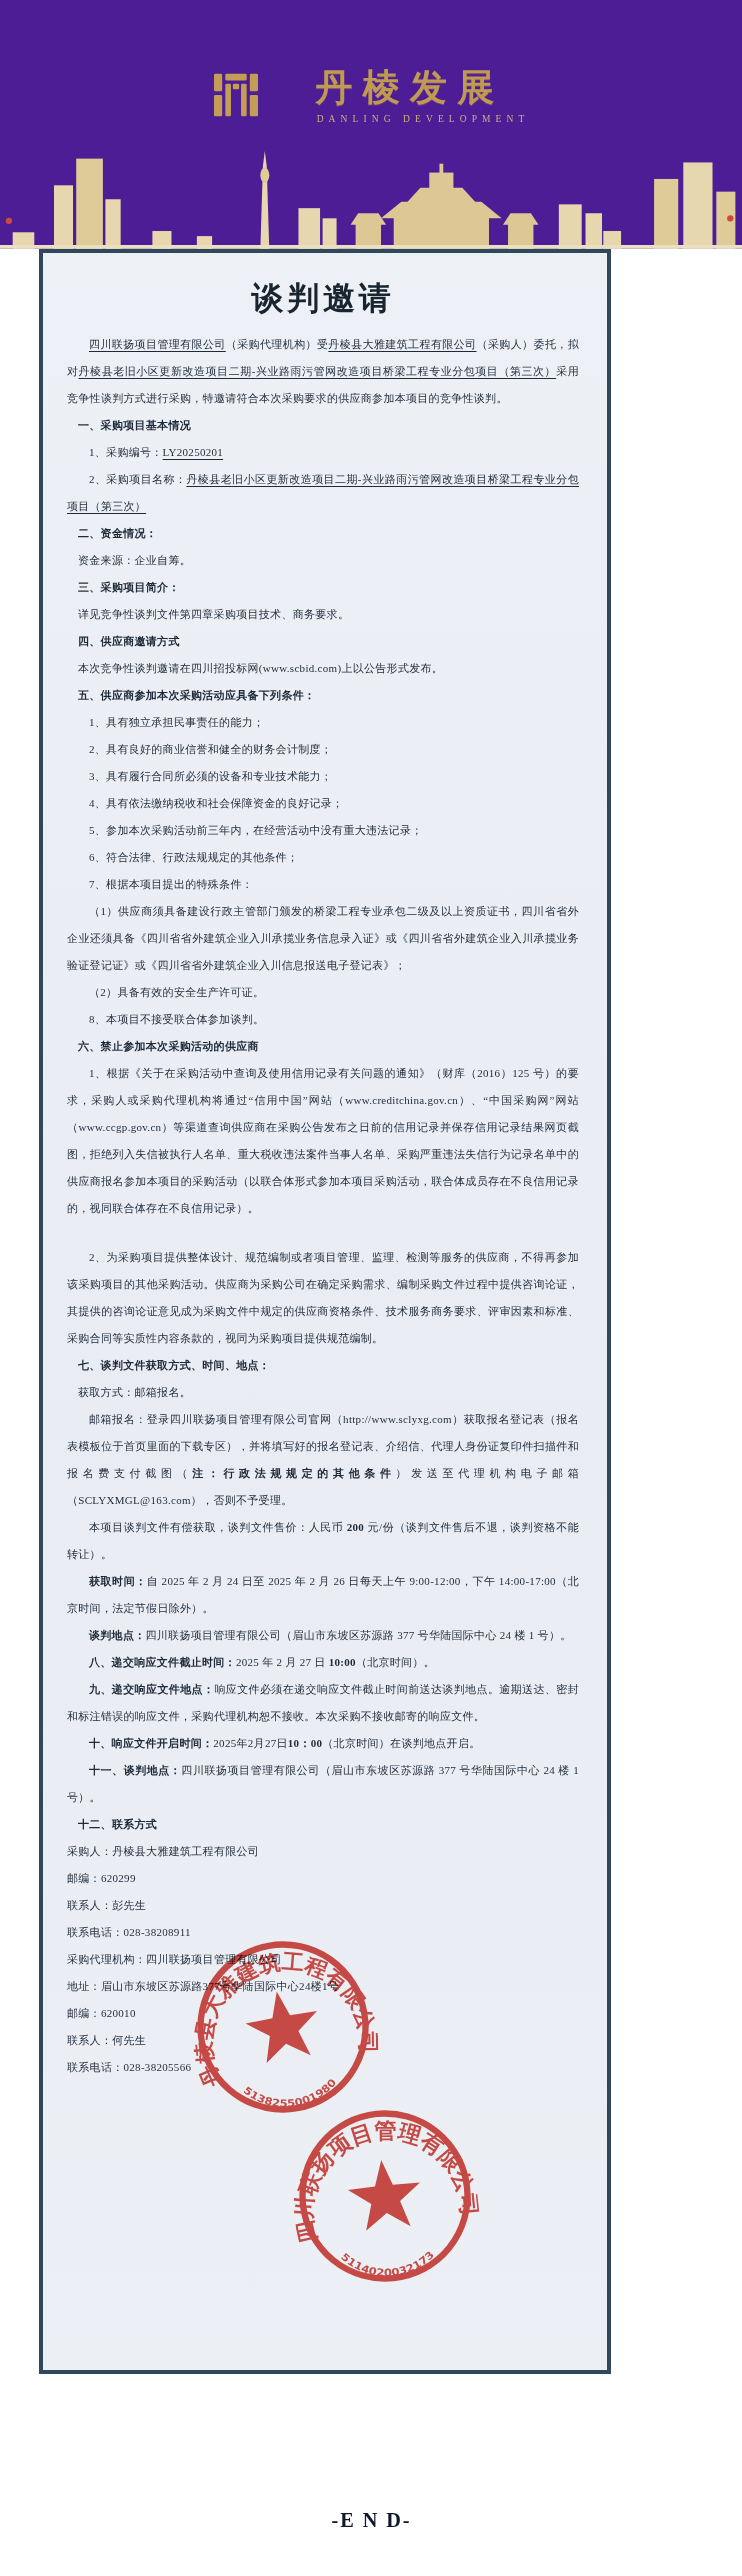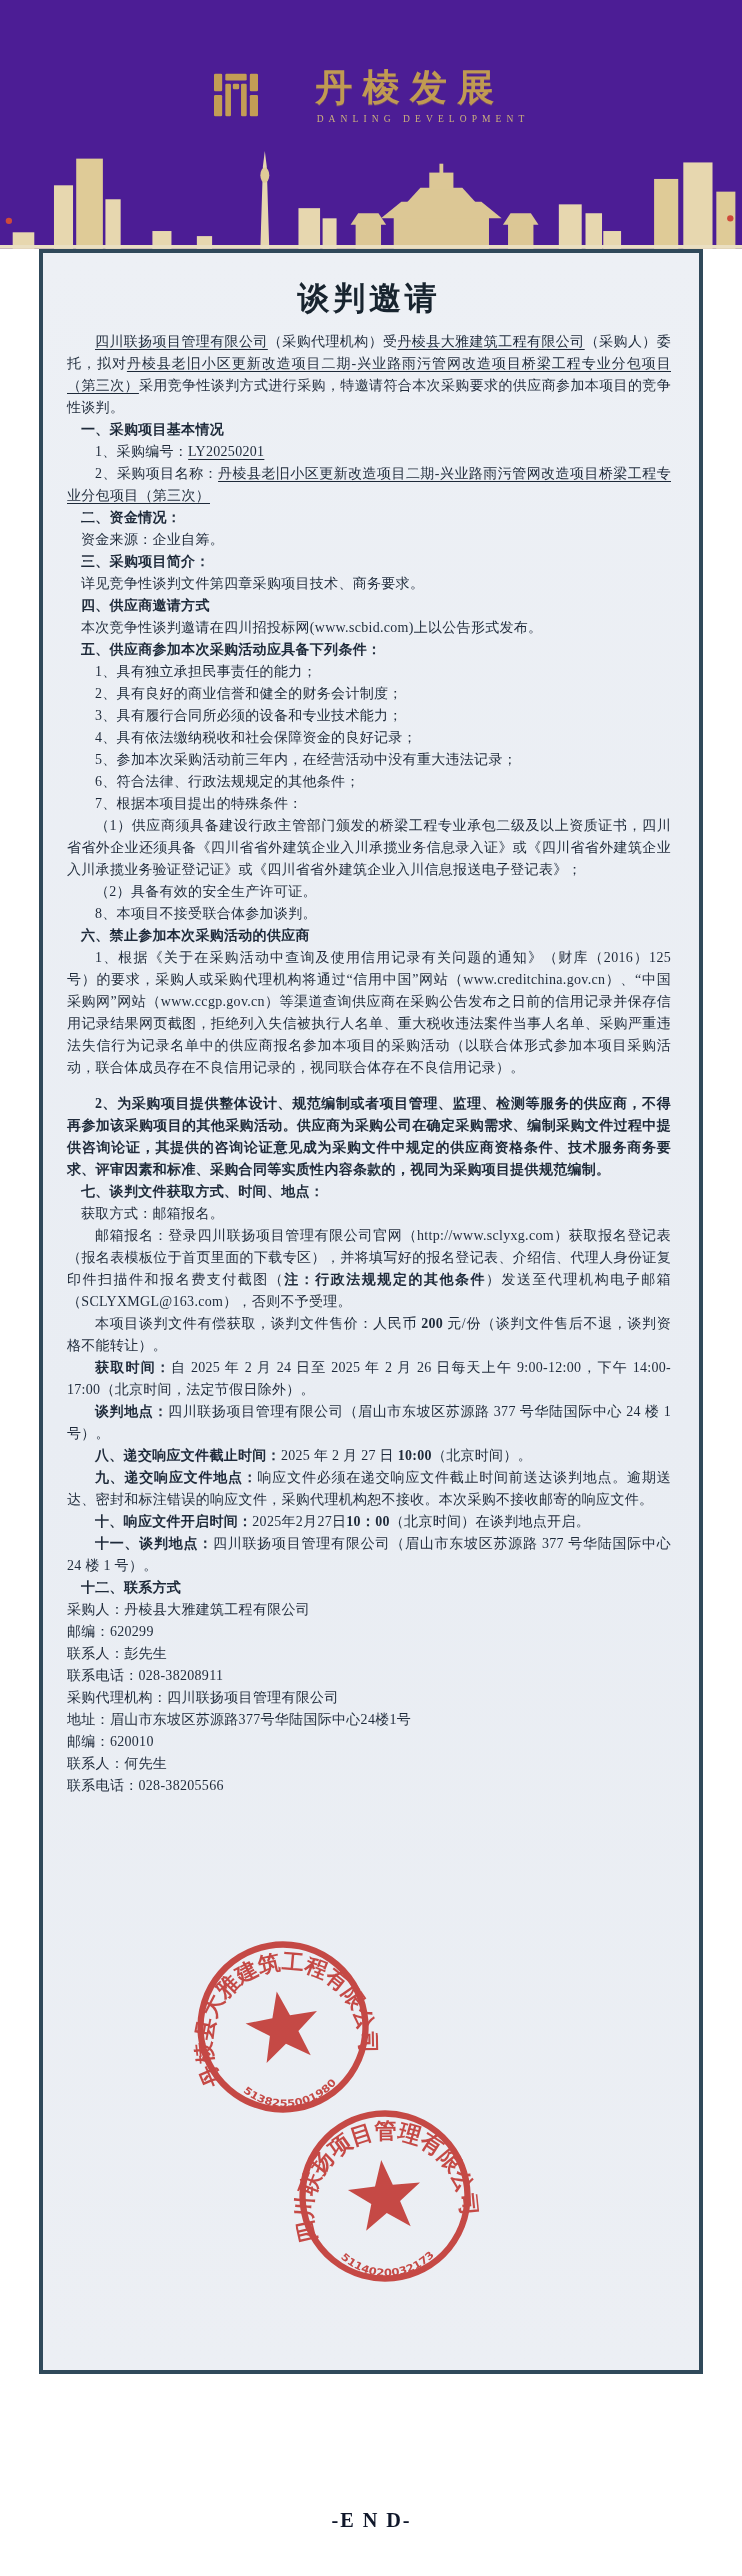--- a/index.html
+++ b/index.html
@@ -17,32 +17,32 @@
     text-shadow:0 0.6px 0 rgba(180,140,70,.35);
   }
   .brand-en{
     margin-top:6.3px;font-size:9.5px;color:#ccb17d;letter-spacing:5.1px;
     font-family:"Liberation Serif","DejaVu Serif",serif;
     padding-left:26px;
   }
   .skyline{position:absolute;left:0;top:147px;width:743px;height:102px;}
   
   .doc{
-    position:absolute;left:39px;top:249px;width:664px;height:2125px;box-sizing:border-box;
+    position:absolute;left:39px;top:249px;width:572px;height:2125px;box-sizing:border-box;
     border:4.4px solid #30495a;
     background:linear-gradient(180deg,#edf0f5 0%,#e9edf3 55%,#eceff4 100%);
   }
   .doc-inner{position:relative;padding:21.6px 28px 25.4px 24px;color:#1e2a3a;}
   .doc-title{
     text-align:center;font-size:32px;font-weight:bold;letter-spacing:3.8px;
     margin:2.5px 0 10.2px 0;color:#18242f;
   }
-  .doc-body{font-size:14px;line-height:22px;text-align:justify;letter-spacing:0.3px;}
+  .doc-body{font-size:11px;line-height:27px;text-align:justify;letter-spacing:0.3px;}
   .doc-body p{margin:0;}
-  .doc-body p.gap{margin-top:14px;font-weight:bold;}
+  .doc-body p.gap{margin-top:22px;}
   .sec{font-weight:bold;text-indent:1em;}
   .p1{text-indent:1em;}
   .p2{text-indent:2em;}
   .c{text-indent:0;}
   .date{text-align:right;padding-right:37px;margin-top:3.8px !important;}
   .b{font-weight:bold;}
   .u{text-decoration:underline;text-underline-offset:3.2px;}
   
   .stamp{position:absolute;mix-blend-mode:multiply;opacity:.85;pointer-events:none;}
   .stamp-1{left:148px;top:1682px;transform:rotate(-10deg);}

